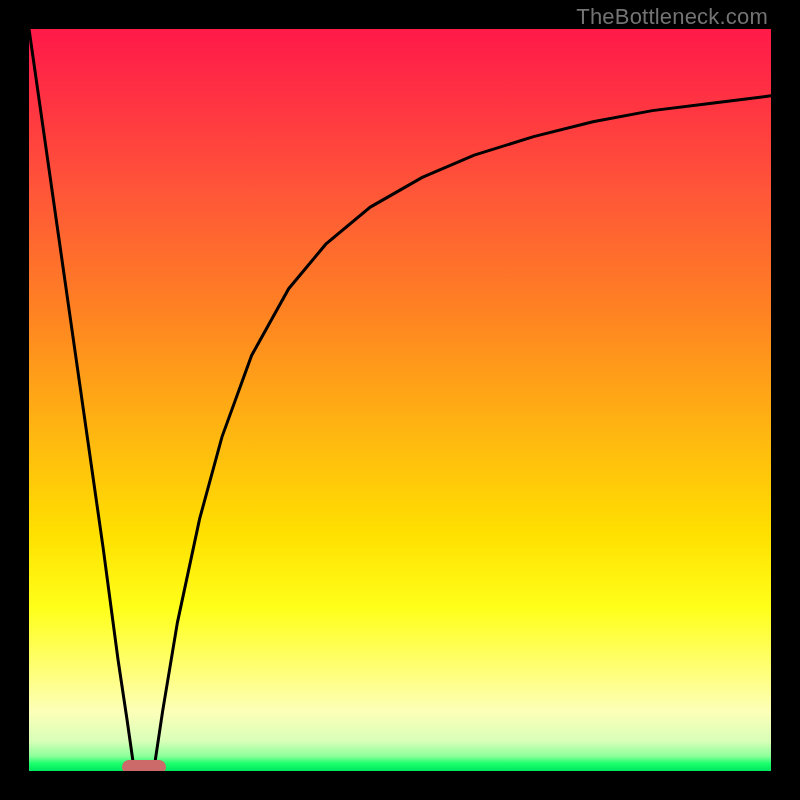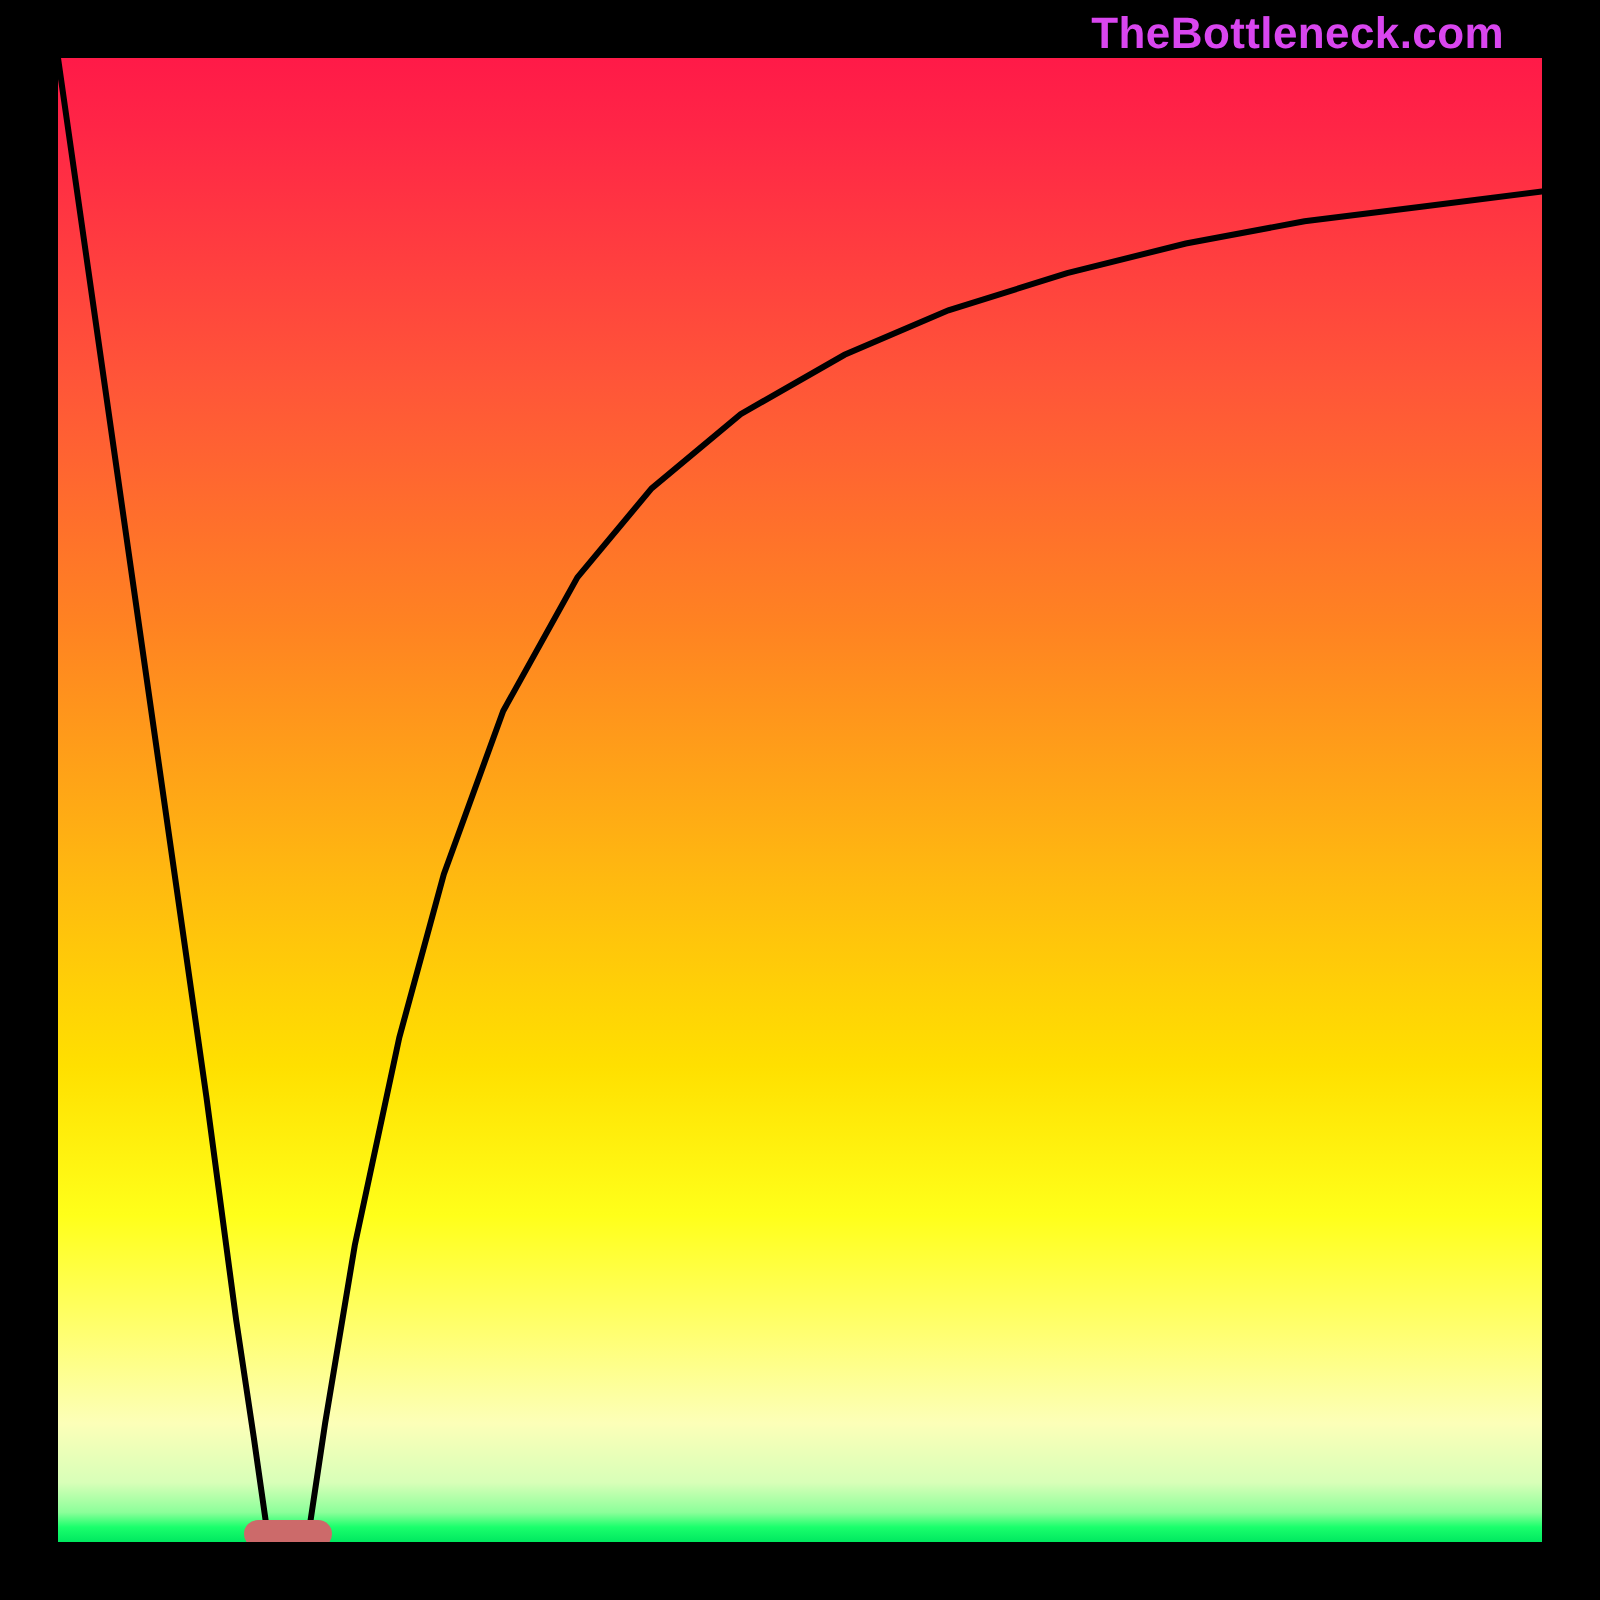--- a/index.html
+++ b/index.html
@@ -45,24 +45,24 @@
       #fcffb8 92%,
       #d8ffb8 96%,
       #8cff9a 98%,
       #1aff6c 99%,
       #00e860 100%
     );
   }
   .watermark {
     position: absolute;
     top: 4px;
-    right: 48px;
-    color: #d946ef;
+    right: 32px;
+    color: #737373;
     font-size: 22px;
-    font-weight: 700;
+    font-weight: 400;
     letter-spacing: 0.2px;
     user-select: none;
   }
   svg.curves {
     position: absolute;
     left: 0;
     top: 0;
     width: 742px;
     height: 742px;
   }

